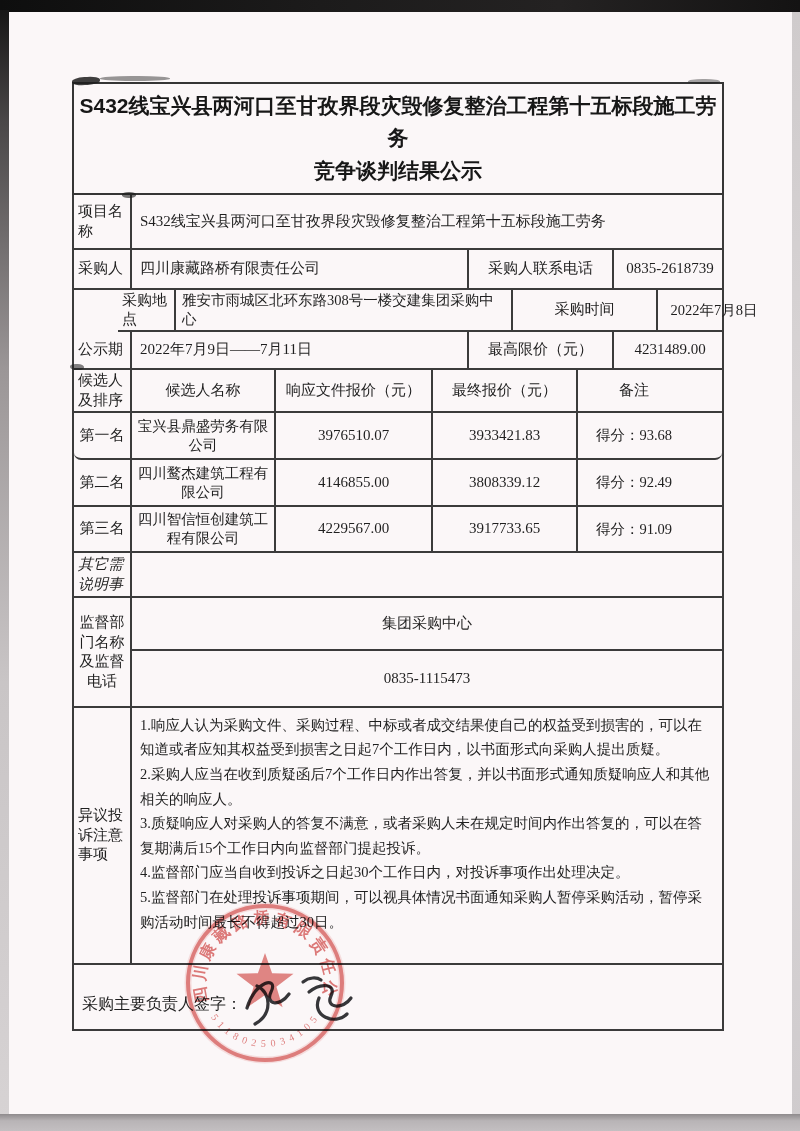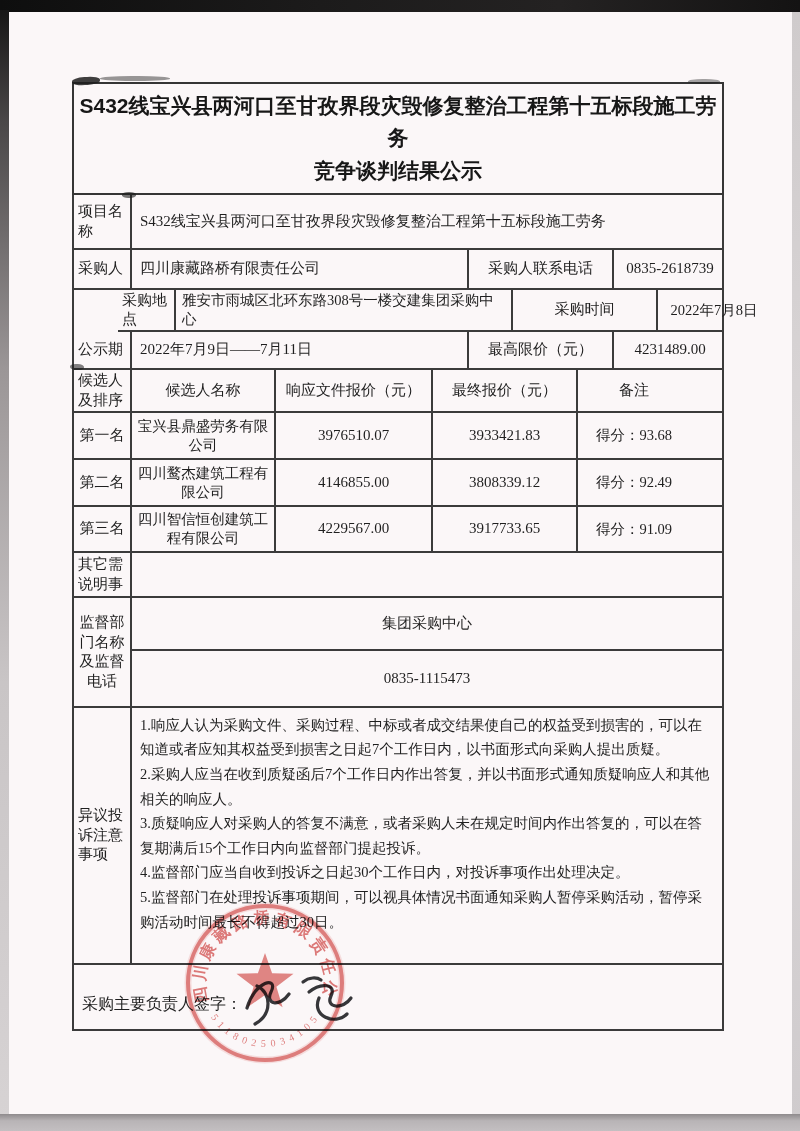--- a/index.html
+++ b/index.html
@@ -45,24 +45,24 @@
   .w-final{width:145px;flex:none;}
   .w-remark{width:112px;flex:none;}
   .w-val{width:337px;flex:none;}
   .w-lbl2{width:145px;flex:none;}
   .w-val2{width:112px;flex:none;}
   .h-project{height:55px;}
   .h-purchaser{height:40px;}
   .h-location{height:42px;margin-left:44px;}
   .h-publicity{height:38px;}
   .h-chead{height:43px;}
-  .h-c1{height:47px;}
+  .h-c1{height:47px;border-radius:7px;}
   .h-c2{height:47px;}
   .h-c3{height:46px;}
-  .h-other{height:45px;}
+  .h-other{height:45px;font-style:italic;}
   .h-super{height:110px;}
   .h-objection{height:257px;}
   .h-sign{height:78px;}
   .small{font-size:14.5px;}
   .superstack{display:flex;flex-direction:column;flex:1;}
   .superstack .sub{box-sizing:border-box;display:flex;align-items:center;justify-content:center;}
   .superstack .sub.first{height:53px;border-bottom:2px solid #3b3b3b;}
   .superstack .sub.second{height:55px;}
   .objection-body{
     flex:1;display:flex;flex-direction:column;justify-content:center;

